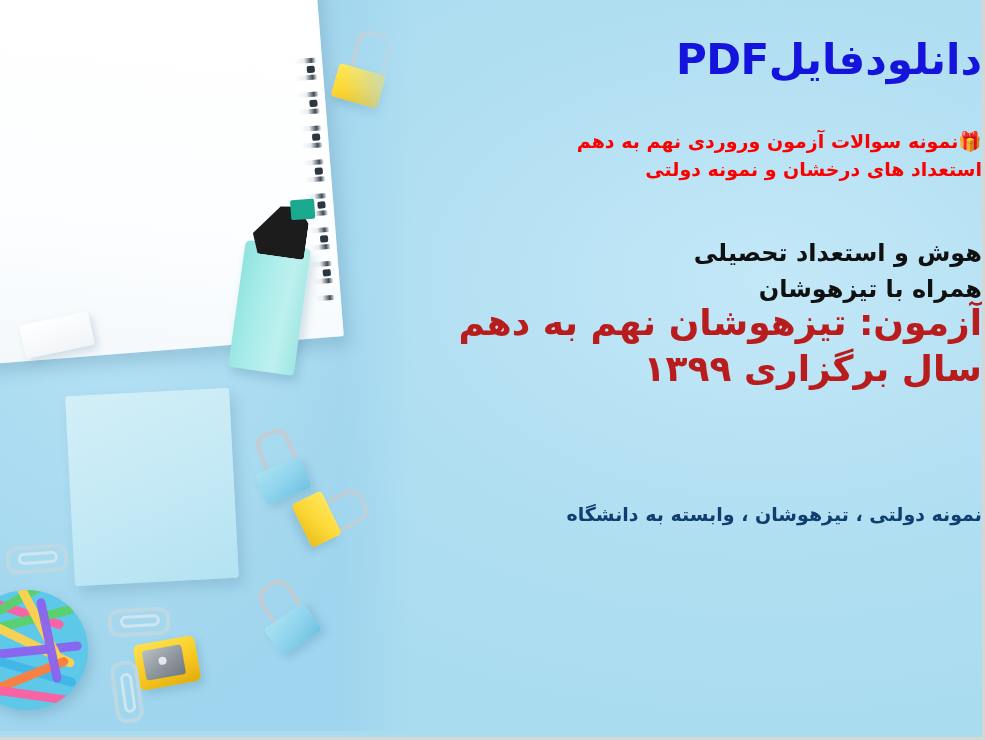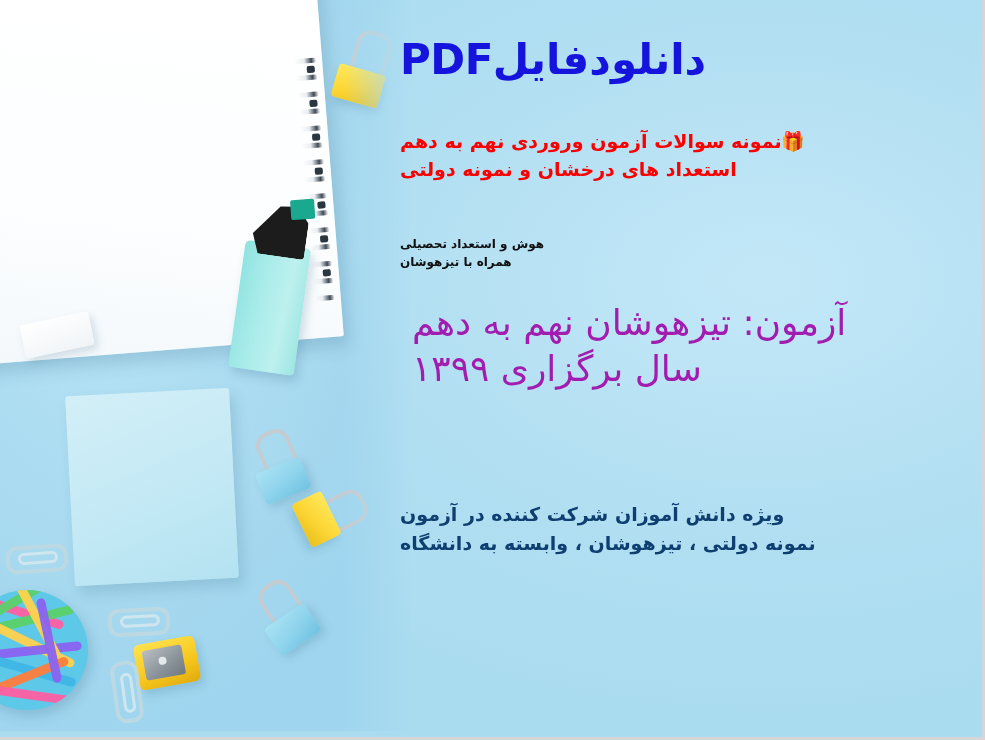--- a/index.html
+++ b/index.html
@@ -287,21 +287,21 @@
   }
 
   
   .content {
     position: absolute;
     left: 400px;
     top: 0;
     width: 582px;
     height: 737px;
     direction: rtl;
-    text-align: left;
+    text-align: right;
   }
 
   .title-pdf {
     position: absolute;
     top: 38px;
     left: 0;
     right: 0;
     font-size: 42px;
     font-weight: bold;
     color: #1414dc;
@@ -320,34 +320,34 @@
     color: #fa0000;
     line-height: 1.45;
   }
   .red-block .gift { font-size: 19px; }
 
   .black-block {
     position: absolute;
     top: 235px;
     left: 0;
     right: 0;
-    font-size: 12px;
+    font-size: 24px;
     font-weight: bold;
     color: #101010;
     line-height: 1.5;
   }
 
   .brown-block {
     position: absolute;
     top: 300px;
     left: 12px;
     right: 0;
     font-size: 36px;
-    font-weight: normal;
-    color: #a21caf;
+    font-weight: bold;
+    color: #b91c1c;
     line-height: 1.28;
     white-space: nowrap;
   }
 
   .navy-block {
     position: absolute;
     top: 500px;
     left: 0;
     right: 0;
     font-size: 19px;
@@ -470,19 +470,18 @@
       <div>هوش و استعداد تحصیلی</div>
       <div>همراه با تیزهوشان</div>
     </div>
 
     <div class="brown-block">
       <div>آزمون: تیزهوشان نهم به دهم</div>
       <div>سال برگزاری ۱۳۹۹</div>
     </div>
 
     <div class="navy-block">
-      <div>ویژه  دانش آموزان  شرکت کننده در آزمون</div>
       <div>نمونه دولتی ، تیزهوشان ، وابسته به دانشگاه</div>
     </div>
 
   </div>
 
 </div>
 
 </body></html>

